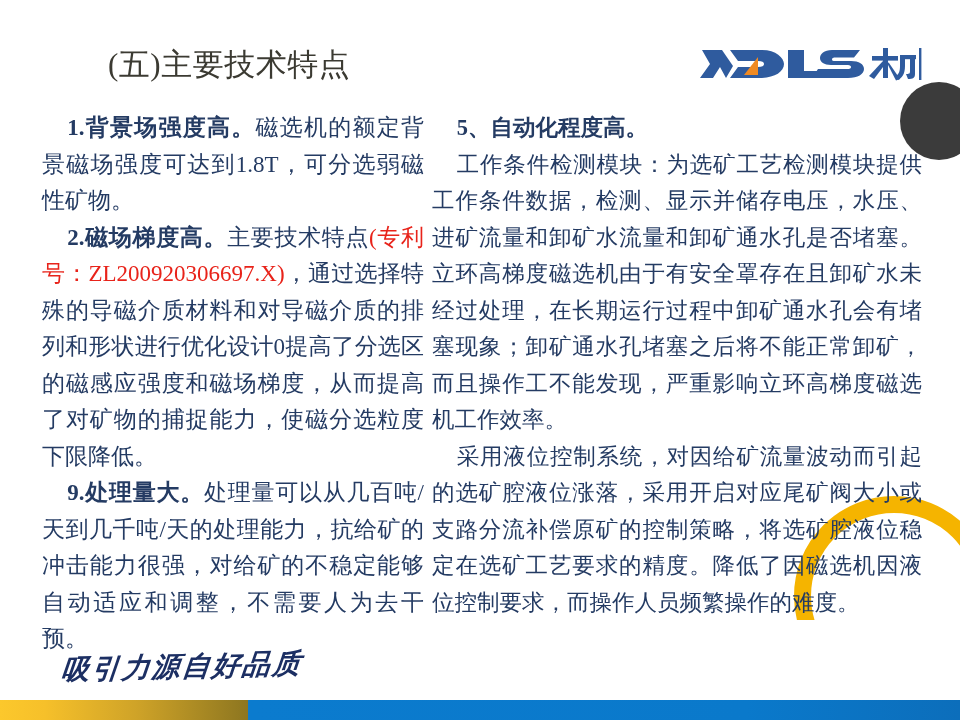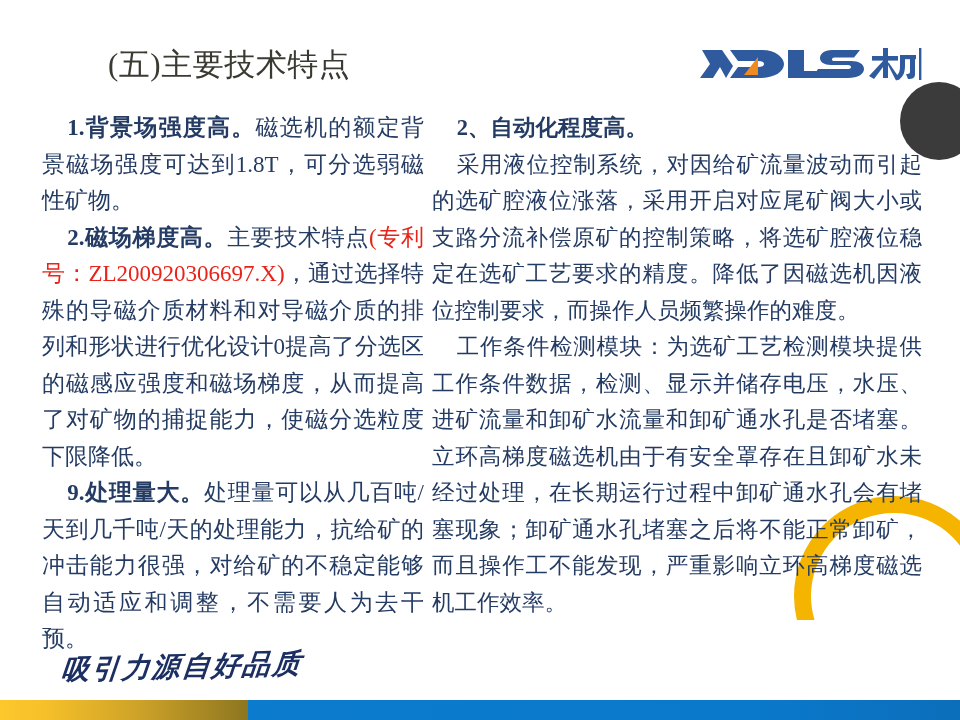--- a/index.html
+++ b/index.html
@@ -145,24 +145,24 @@
       <span class="hd">2.磁场梯度高。</span><span>主要技术特点</span><span class="red">(专利号：ZL200920306697.X)</span><span>，通过选择特殊的导磁介质材料和对导磁介质的排列和形状进行优化设计0提高了分选区的磁感应强度和磁场梯度，从而提高了对矿物的捕捉能力，使磁分选粒度下限降低。</span>
     </div>
 
     <div class="para">
       <span class="hd">9.处理量大。</span><span>处理量可以从几百吨/天到几千吨/天的处理能力，抗给矿的冲击能力很强，对给矿的不稳定能够自动适应和调整，不需要人为去干预。</span>
     </div>
   </div>
 
   <div id="col-right" class="column">
     <div class="para">
-      <span class="hd">2、自动化程度高。</span>
+      <span class="hd">5、自动化程度高。</span>
     </div>
+    <div class="para">工作条件检测模块：为选矿工艺检测模块提供工作条件数据，检测、显示并储存电压，水压、进矿流量和卸矿水流量和卸矿通水孔是否堵塞。立环高梯度磁选机由于有安全罩存在且卸矿水未经过处理，在长期运行过程中卸矿通水孔会有堵塞现象；卸矿通水孔堵塞之后将不能正常卸矿，而且操作工不能发现，严重影响立环高梯度磁选机工作效率。</div>
     <div class="para">采用液位控制系统，对因给矿流量波动而引起的选矿腔液位涨落，采用开启对应尾矿阀大小或支路分流补偿原矿的控制策略，将选矿腔液位稳定在选矿工艺要求的精度。降低了因磁选机因液位控制要求，而操作人员频繁操作的难度。</div>
-    <div class="para">工作条件检测模块：为选矿工艺检测模块提供工作条件数据，检测、显示并储存电压，水压、进矿流量和卸矿水流量和卸矿通水孔是否堵塞。立环高梯度磁选机由于有安全罩存在且卸矿水未经过处理，在长期运行过程中卸矿通水孔会有堵塞现象；卸矿通水孔堵塞之后将不能正常卸矿，而且操作工不能发现，严重影响立环高梯度磁选机工作效率。</div>
   </div>
 
   <div id="slogan">吸引力源自好品质</div>
 
   <div id="bottom-bar">
     <div id="bottom-bar-gold"></div>
     <div id="bottom-bar-blue"></div>
   </div>
 
 </div>

